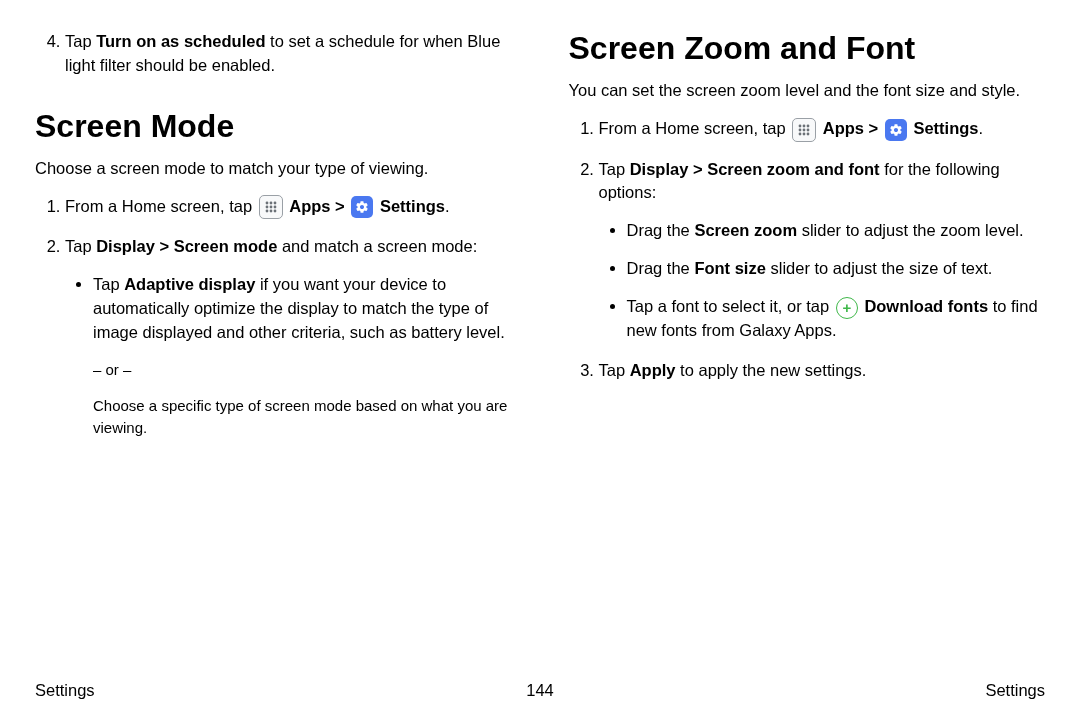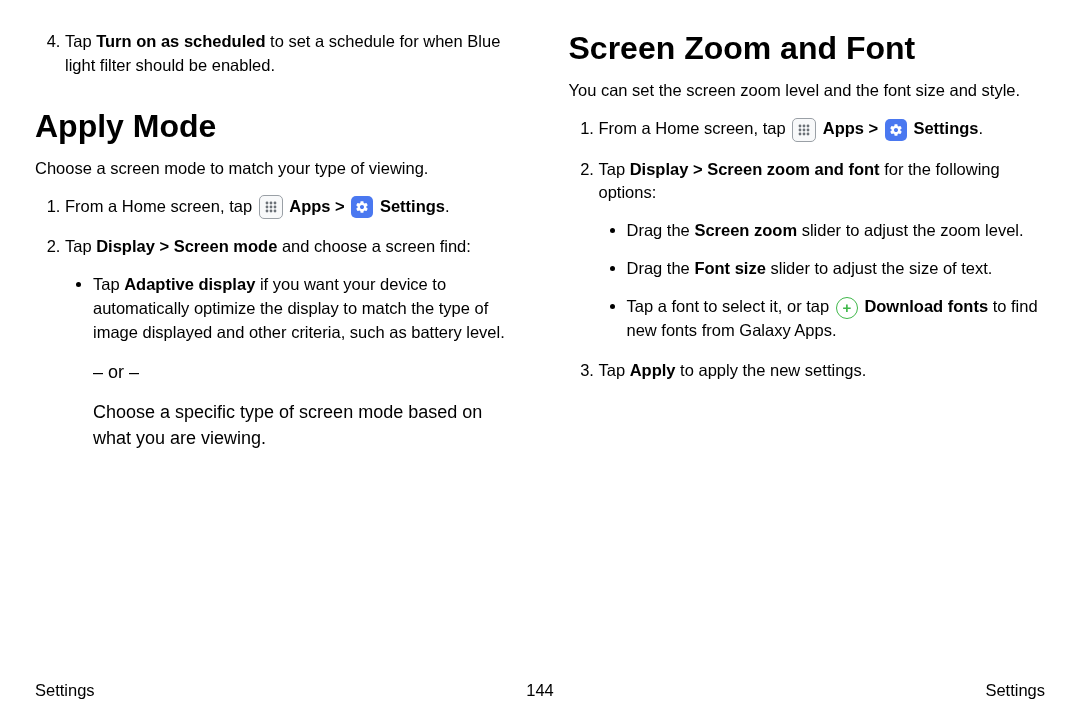--- a/index.html
+++ b/index.html
@@ -39,21 +39,21 @@
     padding-left: 28px;
     margin-top: 14px;
   }
   .ul-sub li {
     font-size: 16.5px;
     line-height: 1.45;
     margin-bottom: 14px;
   }
   .para-sub {
     margin: 14px 0 0 0;
-    font-size: 18px;
+    font-size: 15px;
     line-height: 1.45;
   }
   h2 {
     font-size: 32px;
     font-weight: 700;
     margin: 0 0 12px 0;
   }
   .h2-gap {
     margin-top: 30px;
   }
@@ -117,21 +117,21 @@
 <body>
 
 <div class="page">
   <div class="col">
     <ol class="ol-start" start="4">
       <li>
         <span>Tap </span><span class="bold">Turn on as scheduled</span><span> to set a schedule for when Blue light filter should be enabled.</span>
       </li>
     </ol>
 
-    <h2 class="h2-gap">Apply Mode</h2>
+    <h2 class="h2-gap">Screen Mode</h2>
     <p class="intro">Choose a screen mode to match your type of viewing.</p>
     <ol class="ol-start">
       <li>
         <span>From a Home screen, tap </span><span class="icon-apps">
             <svg width="14" height="14" viewBox="0 0 14 14">
               <g fill="#6b7177">
                 <circle cx="3" cy="3" r="1.4"></circle>
                 <circle cx="7" cy="3" r="1.4"></circle>
                 <circle cx="11" cy="3" r="1.4"></circle>
                 <circle cx="3" cy="7" r="1.4"></circle>
@@ -142,21 +142,21 @@
                 <circle cx="11" cy="11" r="1.4"></circle>
               </g>
             </svg>
           </span> <span class="bold">Apps</span><span class="bold"> &gt; </span><span class="icon-settings">
             <svg width="14" height="14" viewBox="0 0 24 24">
               <path fill="#fff" d="M19.4 13c.04-.33.06-.66.06-1s-.02-.67-.06-1l2.1-1.65c.19-.15.24-.42.12-.64l-2-3.46c-.12-.22-.39-.3-.61-.22l-2.49 1c-.52-.4-1.08-.73-1.69-.98l-.38-2.65C14.4 2.18 14.2 2 13.96 2h-4c-.24 0-.44.18-.48.4l-.38 2.65c-.61.25-1.17.58-1.69.98l-2.49-1c-.22-.08-.49 0-.61.22l-2 3.46c-.12.22-.07.49.12.64L4.54 11c-.4.33-.6.66-.06 1s.2.67.06 1l-2.1 1.65c-.19.15-.24.42-.12.64l2 3.46c.12.22.39.3.61.22l2.49-1c.52.4 1.08.73 1.69.98l.38 2.65c.4.22.24.4.48.4h4c.24 0 .44-.18.48-.4l.38-2.65c.61-.25 1.17-.58 1.69-.98l2.49 1c.22.08.49 0 .61-.22l2-3.46c.12-.22.07-.49-.12-.64L19.4 13zM12 15.5c-1.93 0-3.5-1.57-3.5-3.5s1.57-3.5 3.5-3.5 3.5 1.57 3.5 3.5-1.57 3.5-3.5 3.5z"></path>
             </svg>
           </span> <span class="bold">Settings</span><span>.</span>
       </li>
       <li>
-        <span>Tap </span><span class="bold">Display &gt; Screen mode</span><span> and choose a screen find:</span>
+        <span>Tap </span><span class="bold">Display &gt; Screen mode</span><span> and match a screen mode:</span>
         <ul class="ul-sub">
           <li>
             <span>Tap </span><span class="bold">Adaptive display</span><span> if you want your device to automatically optimize the display to match the type of image displayed and other criteria, such as battery level.</span>
             <p class="para-sub">– or –</p>
             <p class="para-sub">Choose a specific type of screen mode based on what you are viewing.</p>
           </li>
         </ul>
       </li>
     </ol>
   </div>

